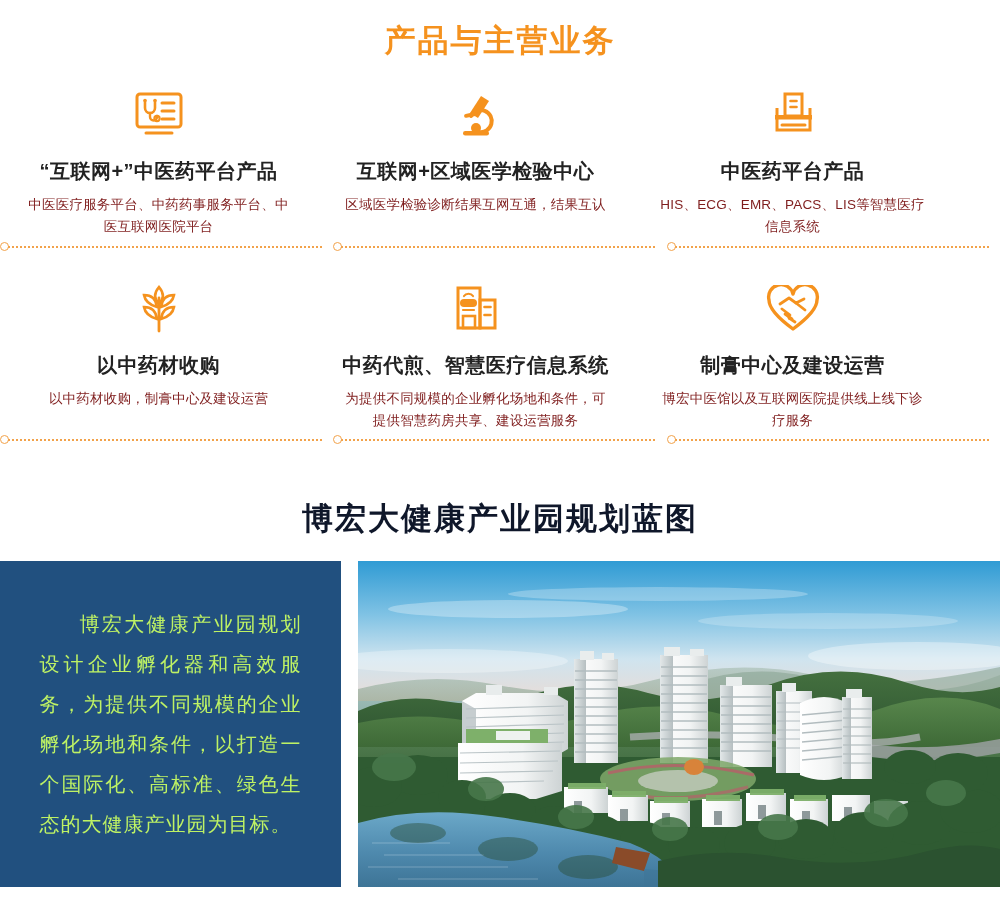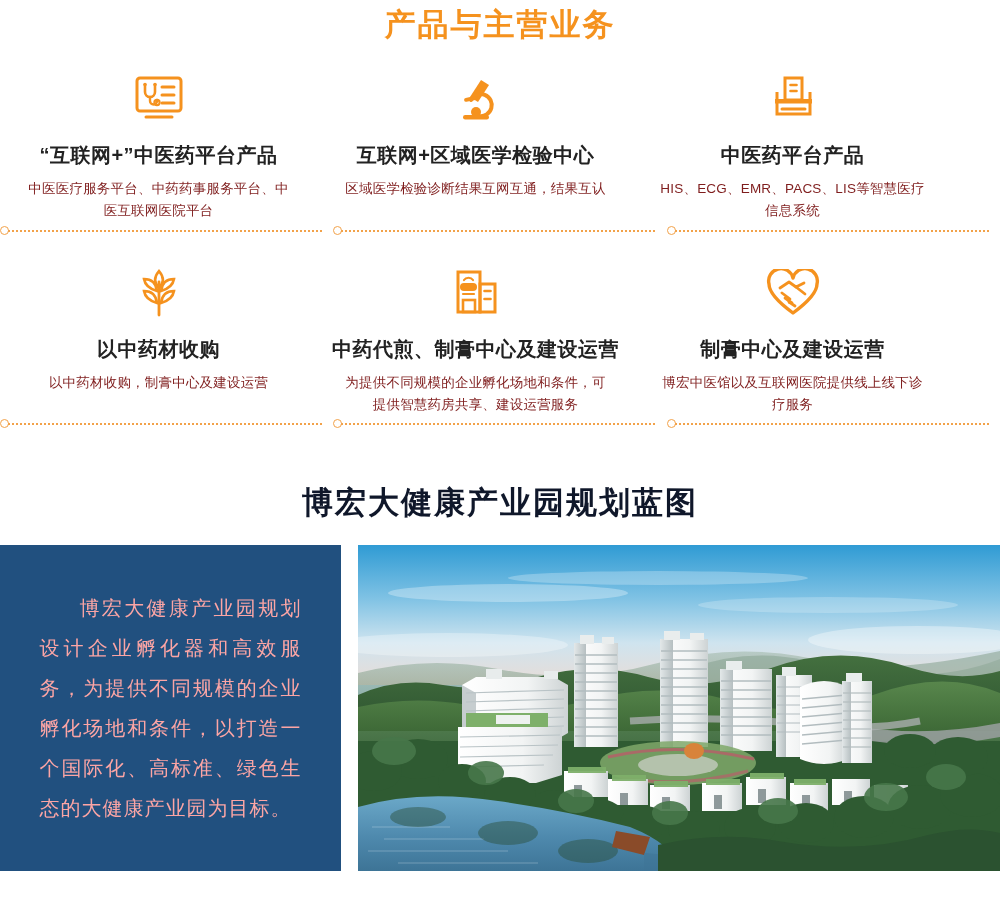--- a/index.html
+++ b/index.html
@@ -19,21 +19,21 @@
     background: #ffffff;
   }
 
   
   .section-title {
     text-align: center;
     font-size: 31px;
     font-weight: bold;
     color: #F5921E;
     letter-spacing: 2px;
-    padding-top: 6px;
+    padding-top: 22px;
     line-height: 1.2;
   }
 
   .cards-wrap {
     margin-top: 28px;
   }
 
   .card-row {
     display: flex;
     width: 951px;
@@ -131,21 +131,21 @@
     top: 0;
     width: 341px;
     height: 326px;
     background: #21507F;
     display: flex;
     align-items: center;
     justify-content: center;
   }
 
   .blue-panel-text {
-    color: #fca5a5;
+    color: #bef264;
     font-size: 20px;
     line-height: 2.0;
     letter-spacing: 1px;
     width: 262px;
     text-align: justify;
     text-align-last: left;
     text-indent: 40px;
     font-weight: 500;
   }
 
@@ -263,21 +263,21 @@
               <rect x="8" y="3" width="22" height="40" stroke="#F5921E" stroke-width="3" fill="none"></rect>
               <rect x="30" y="15" width="15" height="28" stroke="#F5921E" stroke-width="3" fill="none"></rect>
               <path d="M14 14 h9 a4 4 0 0 1 0 8 h-9 a4 4 0 0 1 0 -8z" fill="#F5921E"></path>
               <path d="M14 11 c2 -3 7 -3 9 0" stroke="#F5921E" stroke-width="2.2" fill="none" stroke-linecap="round"></path>
               <line x1="13" y1="25" x2="24" y2="25" stroke="#F5921E" stroke-width="2.2" stroke-linecap="round"></line>
               <rect x="13" y="31" width="12" height="12" stroke="#F5921E" stroke-width="2.6" fill="none"></rect>
               <line x1="34.5" y1="22" x2="40.5" y2="22" stroke="#F5921E" stroke-width="2.6" stroke-linecap="round"></line>
               <line x1="34.5" y1="30" x2="40.5" y2="30" stroke="#F5921E" stroke-width="2.6" stroke-linecap="round"></line>
             </svg>
           </div>
-          <div class="card-title">中药代煎、制膏中心及建设运营</div>
+          <div class="card-title">中药代煎、智慧医疗信息系统</div>
           <div class="card-desc">为提供不同规模的企业孵化场地和条件，可提供智慧药房共享、建设运营服务</div>
         </div>
 
         <div class="card">
           <div class="card-icon">
             <svg width="54" height="48" viewBox="0 0 54 48" fill="none">
               <path d="M27 44 C8 30 3 21 3 15 A11 11 0 0 1 27 9 A11 11 0 0 1 51 15 C51 21 46 30 27 44z" stroke="#F5921E" stroke-width="3.4" fill="none" stroke-linejoin="round"></path>
               <path d="M14 19 l9 -6 l7 5 l8 -4" stroke="#F5921E" stroke-width="2.8" fill="none" stroke-linecap="round" stroke-linejoin="round"></path>
               <path d="M16 24 l8 6" stroke="#F5921E" stroke-width="2.8" stroke-linecap="round"></path>
               <path d="M19 29 l7 5" stroke="#F5921E" stroke-width="2.8" stroke-linecap="round"></path>

